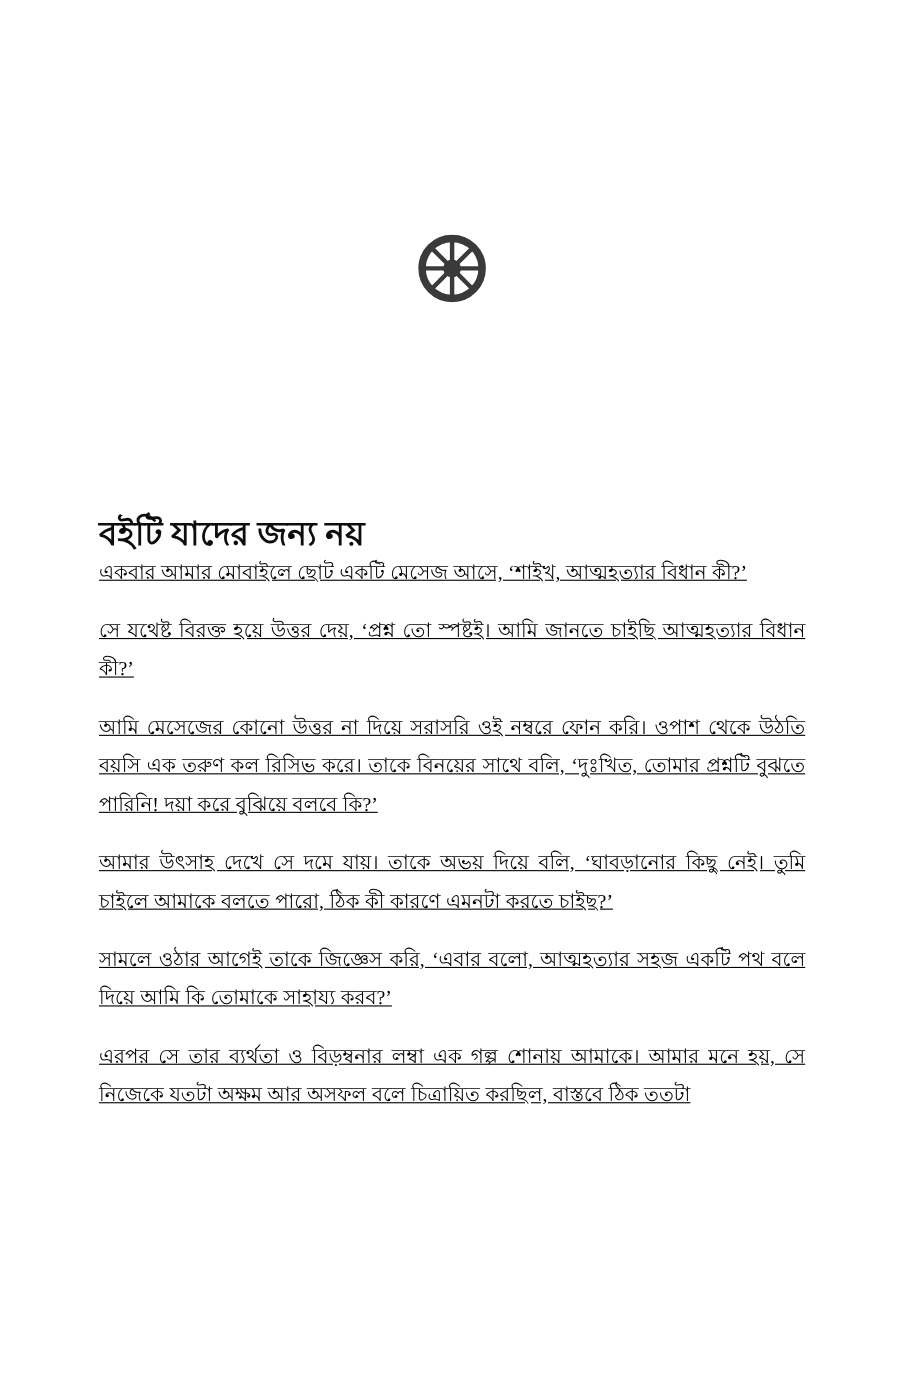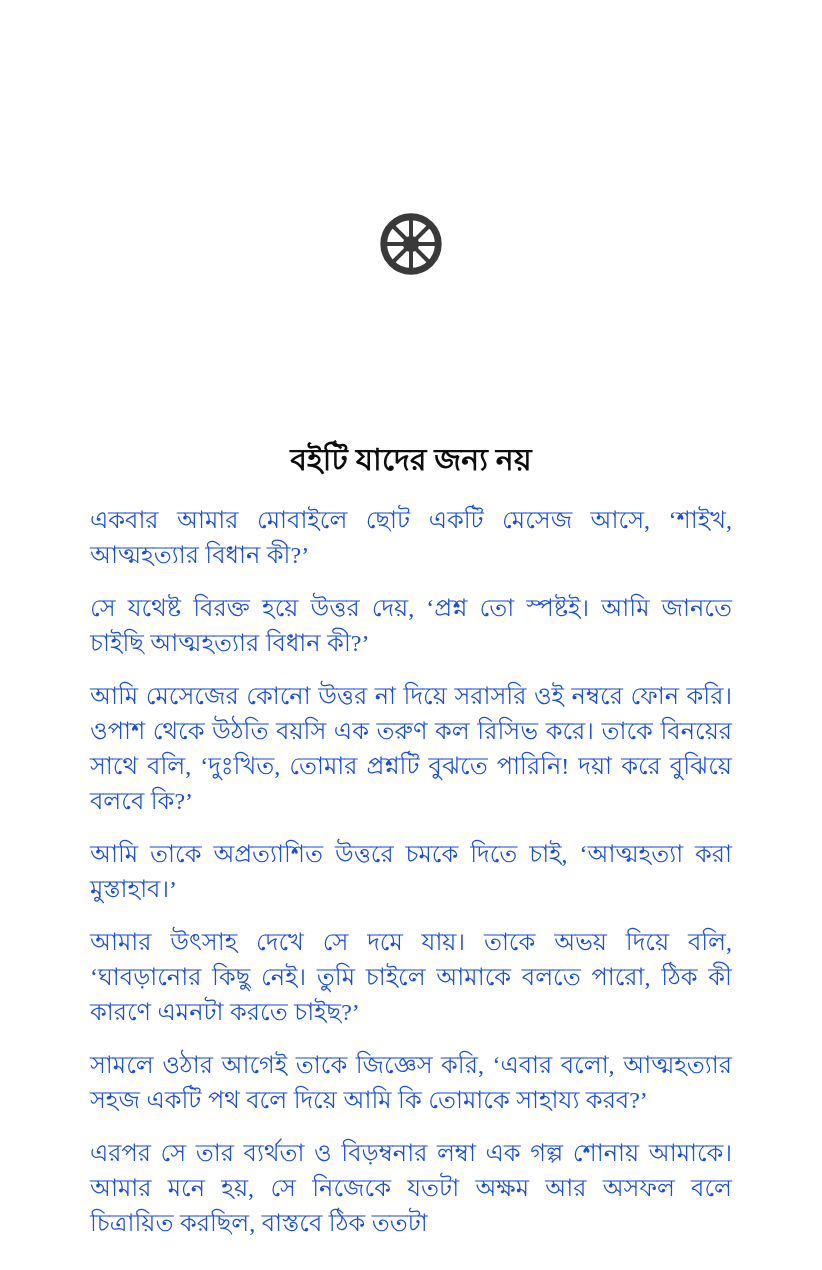--- a/index.html
+++ b/index.html
@@ -32,47 +32,48 @@
     justify-content: center;
     align-items: center;
   }
   .ornament {
     display: block;
   }
 
   
   .chapter-title {
     position: absolute;
-    top: 420px;
+    top: 446px;
     left: 90px;
     width: 642px;
-    text-align: center;
+    text-align: left;
     font-family: "Liberation Serif", "DejaVu Serif", serif;
     font-weight: bold;
     font-size: 30px;
     line-height: 1.35;
     color: #0d0d0d;
     letter-spacing: 0.2px;
   }
 
   
   .body-block {
     position: absolute;
     top: 503px;
     left: 90px;
     width: 642px;
   }
   .para {
     margin: 0 0 18px 0;
-    font-size: 24px;
+    font-size: 18px;
     line-height: 35px;
     text-align: justify;
     text-justify: inter-word;
-    color: #1d4ed8;
+    color: #000000;
     word-spacing: 0.5px;
+    text-decoration: underline;
   }
   .para:last-child {
     margin-bottom: 0;
   }
 </style>
 </head>
 <body>
 
 <div class="page">
 
@@ -95,19 +96,18 @@
       </g>
     </svg>
   </div>
 
   <h1 class="chapter-title">বইটি যাদের জন্য নয়</h1>
 
   <div class="body-block">
     <p class="para">একবার আমার মোবাইলে ছোট একটি মেসেজ আসে, ‘শাইখ, আত্মহত্যার বিধান কী?’</p>
     <p class="para">সে যথেষ্ট বিরক্ত হয়ে উত্তর দেয়, ‘প্রশ্ন তো স্পষ্টই। আমি জানতে চাইছি আত্মহত্যার বিধান কী?’</p>
     <p class="para">আমি মেসেজের কোনো উত্তর না দিয়ে সরাসরি ওই নম্বরে ফোন করি। ওপাশ থেকে উঠতি বয়সি এক তরুণ কল রিসিভ করে। তাকে বিনয়ের সাথে বলি, ‘দুঃখিত, তোমার প্রশ্নটি বুঝতে পারিনি! দয়া করে বুঝিয়ে বলবে কি?’</p>
-    <p class="para">আমি তাকে অপ্রত্যাশিত উত্তরে চমকে দিতে চাই, ‘আত্মহত্যা করা মুস্তাহাব।’</p>
     <p class="para">আমার উৎসাহ দেখে সে দমে যায়। তাকে অভয় দিয়ে বলি, ‘ঘাবড়ানোর কিছু নেই। তুমি চাইলে আমাকে বলতে পারো, ঠিক কী কারণে এমনটা করতে চাইছ?’</p>
     <p class="para">সামলে ওঠার আগেই তাকে জিজ্ঞেস করি, ‘এবার বলো, আত্মহত্যার সহজ একটি পথ বলে দিয়ে আমি কি তোমাকে সাহায্য করব?’</p>
     <p class="para">এরপর সে তার ব্যর্থতা ও বিড়ম্বনার লম্বা এক গল্প শোনায় আমাকে। আমার মনে হয়, সে নিজেকে যতটা অক্ষম আর অসফল বলে চিত্রায়িত করছিল, বাস্তবে ঠিক ততটা</p>
   </div>
 
 </div>
 
 </body></html>

